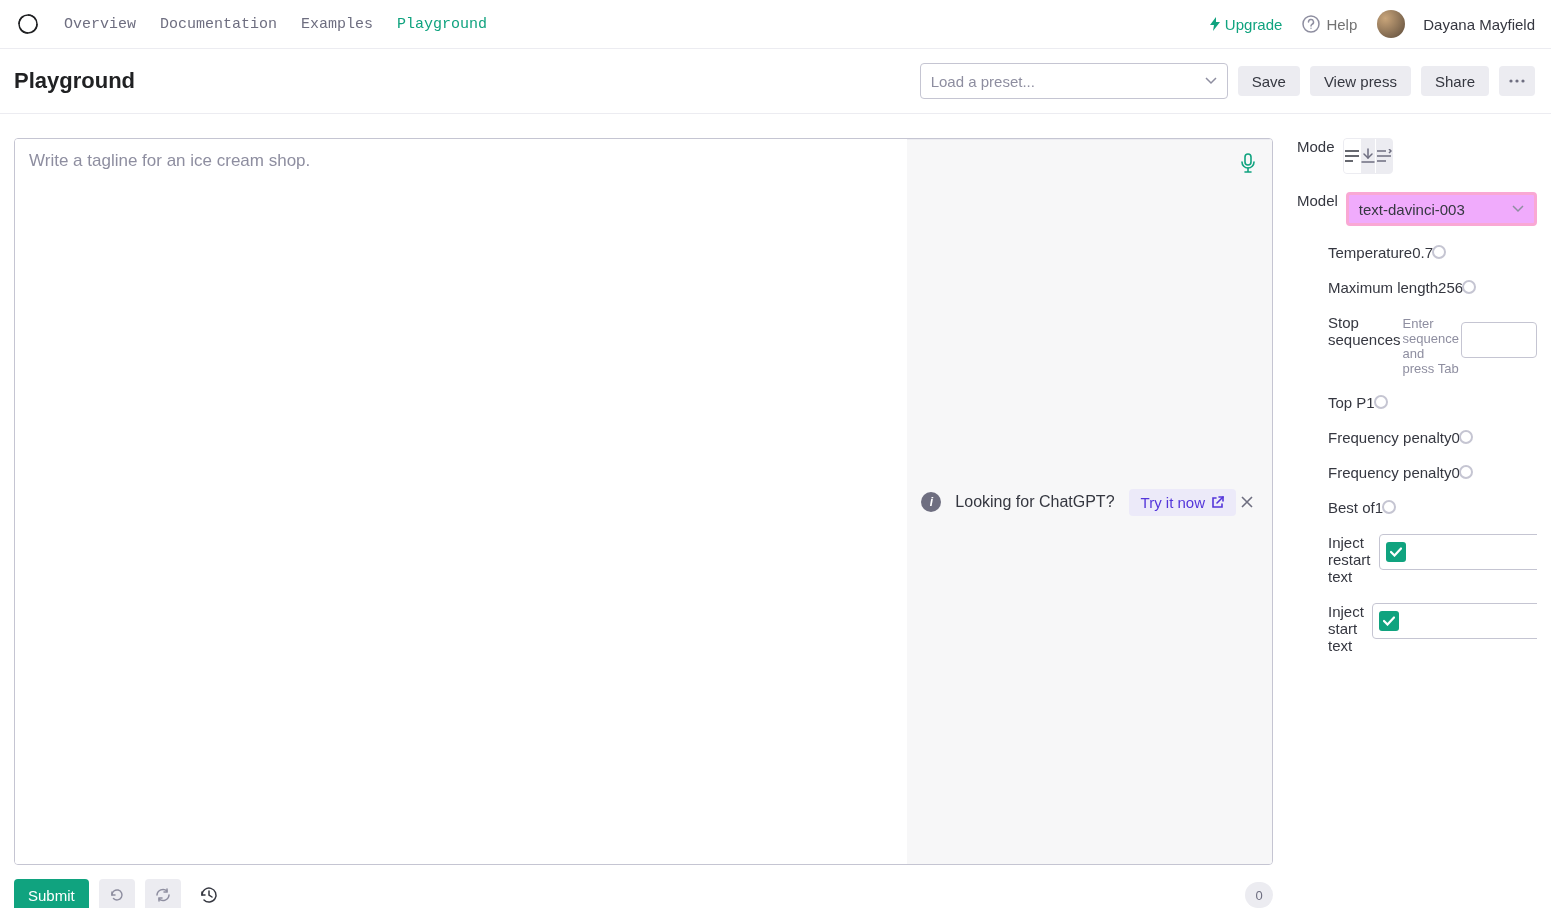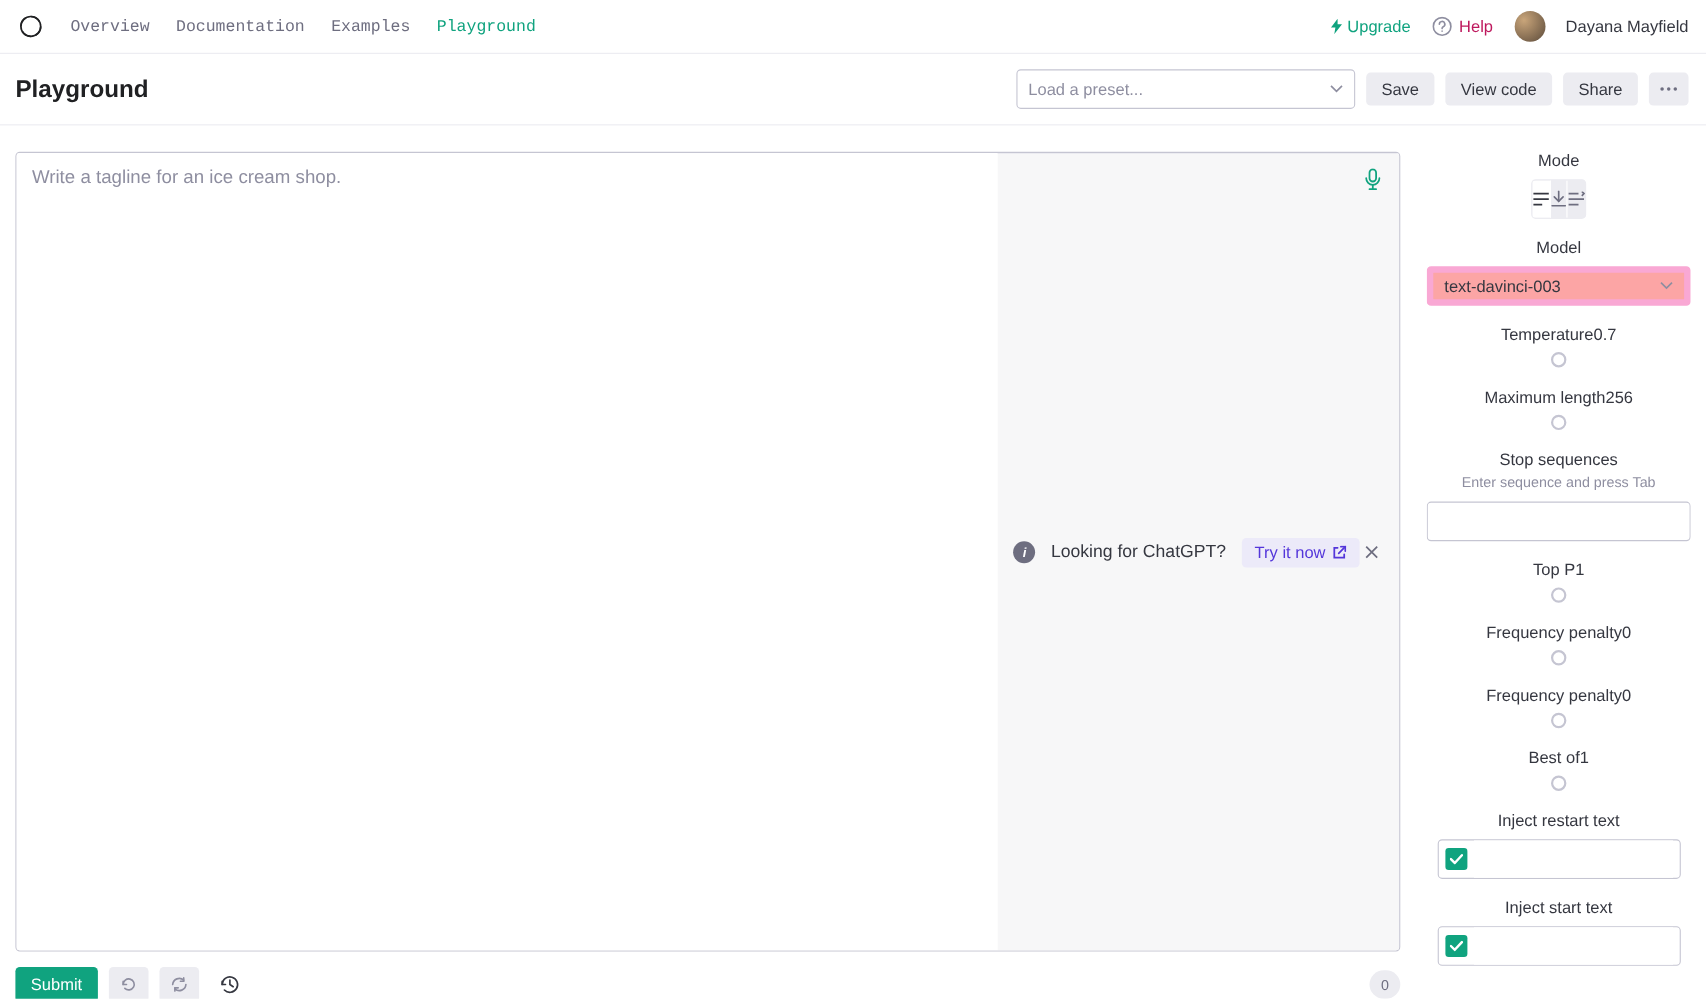--- a/index.html
+++ b/index.html
@@ -21,21 +21,21 @@
     padding: 0 16px;
     border-bottom: 1px solid #ececf1;
   }
   .topnav-left { display: flex; align-items: center; gap: 24px; }
   .logo { display: flex; align-items: center; }
   .nav-links { display: flex; gap: 24px; }
   .nav-link { color: #6e6e80; font-size: 15px; cursor: pointer; font-family: Liberation Mono, monospace; }
   .nav-link.active { color: #10a37f; }
   .topnav-right { display: flex; align-items: center; gap: 20px; }
   .upgrade-link { color: #10a37f; display: flex; align-items: center; gap: 4px; font-size: 15px; cursor: pointer; }
-  .help-link { color: #be185d; display: flex; align-items: center; gap: 6px; font-size: 15px; cursor: pointer; }
+  .help-link { color: #737373; display: flex; align-items: center; gap: 6px; font-size: 15px; cursor: pointer; }
   .user { display: flex; align-items: center; gap: 18px; font-size: 15px; cursor: pointer; }
   .avatar { width: 28px; height: 28px; border-radius: 50%; background: radial-gradient(circle at 30% 30%, #c9a57a, #5b4a3a); }
   
   .subheader {
     display: flex;
     align-items: center;
     justify-content: space-between;
     padding: 14px 16px 14px 14px;
     border-bottom: 1px solid #ececf1;
   }
@@ -158,29 +158,29 @@
   }
   .mode-btn {
     flex: 1; display: flex; align-items: center; justify-content: center;
     color: #6e6e80; cursor: pointer; border: none;
     background: transparent;
   }
   .mode-btn.active { background: #fff; }
   .mode-btn:not(:last-child) { border-right: 1px solid #fff; }
   .select-box {
     width: 100%; height: 34px;
-    border: 6px solid #f9a8d4; border-radius: 4px;
-    background: #fca5a5;
+    border: 3px solid #f9a8d4; border-radius: 4px;
+    background: #f0abfc;
     display: flex; align-items: center; justify-content: space-between;
     padding: 12px 10px; font-size: 15px; color: #353740;
     cursor: pointer;
   }
-  .param-group { display: flex; flex-direction: column; gap: 6px; align-items: center; }
+  .param-group { display: flex; flex-direction: row; gap: 6px; }
   .param-head { display: flex; justify-content: space-between; align-items: center; }
-  .param-name { font-size: 15px; color: #353740; }
+  .param-name { font-size: 15px; color: #353740; margin-left: 31px; }
   .param-val { font-size: 15px; color: #353740; }
   .slider {
     position: relative; height: 16px;
     display: flex; align-items: center;
   }
   .slider-track {
     position: absolute; left: 0; right: 0; height: 4px;
     background: #ececf1; border-radius: 2px;
   }
   .slider-fill {
@@ -265,21 +265,21 @@
   <div class="subheader-right">
     <div class="preset-select">
       <span>Load a preset...</span>
       <span>
         <svg width="12" height="8" viewBox="0 0 12 8" fill="none" stroke="#8e8ea0" stroke-width="1.5">
             <path d="M1 1 L6 6 L11 1"></path>
           </svg>
       </span>
     </div>
     <button class="btn-grey">Save</button>
-    <button class="btn-grey">View code</button>
+    <button class="btn-grey">View press</button>
     <button class="btn-grey">Share</button>
     <button class="btn-grey icon-only">
       <span>
         <svg width="16" height="4" viewBox="0 0 16 4" fill="#6e6e80">
           <circle cx="2" cy="2" r="1.6"></circle>
             <circle cx="8" cy="2" r="1.6"></circle>
             <circle cx="14" cy="2" r="1.6"></circle>
         </svg>
       </span>
     </button>

